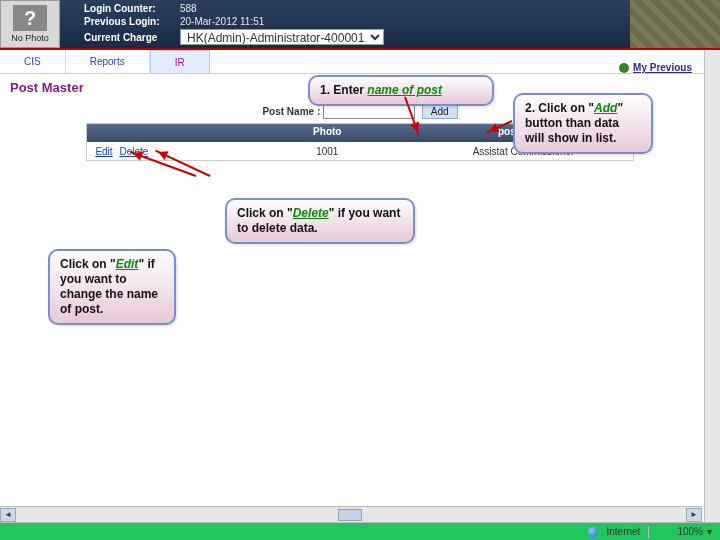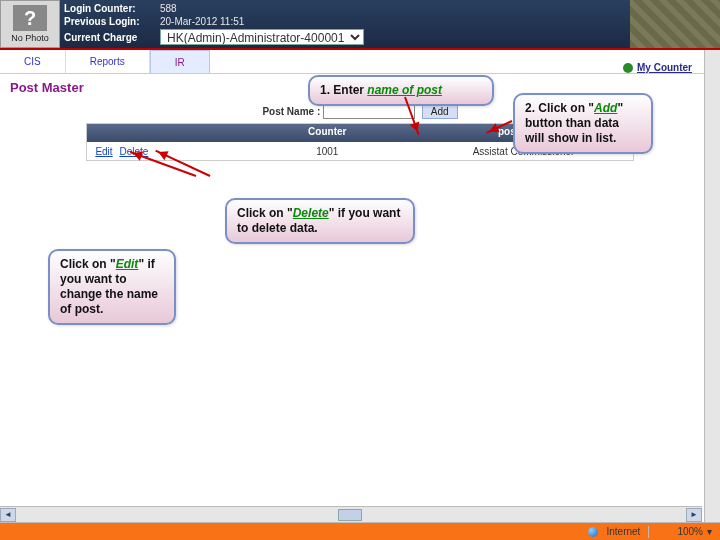--- a/index.html
+++ b/index.html
@@ -1,20 +1,20 @@
 <!DOCTYPE html>
 <html><head>
 <meta charset="utf-8">
 <style>
   * { box-sizing: border-box; margin: 0; padding: 0; font-family: Arial, sans-serif; }
   body { width: 720px; height: 540px; background: #fff; position: relative; overflow: hidden; }
   .top-banner { background: linear-gradient(#2a3f5f, #1a2a44); color: #fff; height: 48px; display: flex; font-size: 10px; }
   .photo-box { width: 60px; height: 48px; border: 1px solid #999; background: #d8d8d8; color: #222; display: flex; flex-direction: column; align-items: center; justify-content: center; font-size: 9px; }
   .photo-box .qmark { background: #888; color: #fff; width: 34px; height: 26px; display:flex; align-items:center; justify-content:center; font-size:20px; font-weight:bold; margin-bottom:2px; }
-  .info-area { flex: 1; padding: 2px 4px; display:flex; flex-direction:column; justify-content:space-around; }
+  .info-area { flex: 1; padding: 2px 24px; display:flex; flex-direction:column; justify-content:space-around; }
   .info-row { display:flex; align-items:center; gap:6px; }
   .info-label { font-weight:bold; width:90px; }
   .info-val { color:#e8e8e8; }
   .info-select { font-size:12px; height:16px; border:1px solid #7a9; background:#fff; color:#333; padding:0 2px; }
   .right-img { width:90px; height:48px; background: repeating-linear-gradient(45deg,#6a6a4a 0 6px,#7a7a5a 6px 12px); }
   .divider { height:2px; background:#b00; }
   .tabstrip { display:flex; align-items:flex-end; height:24px; font-size:10px; position:relative; border-bottom:1px solid #ccc; }
   .tab { padding:0 24px; color:#33c; height:100%; display:flex; align-items:center; border-right:1px solid #ddd; cursor:pointer; }
   .tab.active { background:#e6ecff; color:#8a1a8a; border:1px solid #b8c8e8; border-bottom:none; }
   .help-link { position:absolute; right:28px; font-size:10px; color:#2a2a8a; text-decoration:underline; font-weight:bold; display:flex; align-items:center; gap:4px; }
@@ -40,21 +40,21 @@
 
   .arrow { position:absolute; height:2px; background:#c00; transform-origin:left center; }
   .arrow::after { content:""; position:absolute; right:-2px; top:-4px; border:5px solid transparent; border-left:9px solid #c00; }
 
   .scroll-h { position:absolute; left:0; bottom:18px; right:18px; height:16px; background:#e6e6e6; border-top:1px solid #bbb; display:flex; align-items:center; }
   .sb-btn { width:16px; height:14px; background:#d0d8e8; border:1px solid #9ab; display:flex; align-items:center; justify-content:center; font-size:8px; color:#246; cursor:pointer; }
   .sb-track { flex:1; height:12px; position:relative; }
   .sb-thumb { position:absolute; left:48%; width:24px; height:12px; background:#c4d0e8; border:1px solid #8aa; }
   .scroll-v { position:absolute; right:0; top:50px; bottom:18px; width:16px; background:#e6e6e6; border-left:1px solid #bbb; }
 
-  .status { position:absolute; left:0; right:0; bottom:0; height:18px; background:#f97316; border-top:1px solid #bbb; display:flex; align-items:center; justify-content:flex-end; font-size:10px; color:#333; gap:8px; padding:0 8px; }
+  .status { position:absolute; left:0; right:0; bottom:0; height:18px; background:#22c55e; border-top:1px solid #bbb; display:flex; align-items:center; justify-content:flex-end; font-size:10px; color:#333; gap:8px; padding:0 8px; }
   .globe { width:10px; height:10px; background:radial-gradient(circle at 30% 30%, #8fd0ff, #1a6ac0); border-radius:50%; display:inline-block; }
   .sep { width:1px; height:12px; background:#bbb; }
   .zoom { display:flex; align-items:center; gap:4px;margin-left:20px; }
 </style>
 </head>
 <body>
 
 <div class="top-banner">
   <div class="photo-box">
     <div class="qmark">?</div>
@@ -79,36 +79,36 @@
   <div class="right-img"></div>
 </div>
 <div class="divider"></div>
 
 <div class="tabstrip">
   <div class="tab">CIS</div>
   <div class="tab">Reports</div>
   <div class="tab active">IR</div>
   <div class="help-link">
     <span class="help-icon"></span>
-    <span>My Counter</span>
+    <span>My Previous</span>
   </div>
 </div>
 
 <div class="page-title">Post Master</div>
 
 <div class="form-area">
   <span class="form-label">Post Name :</span>
   <input class="textbox" type="text" style="">
   <button class="btn-add">Add</button>
 </div>
 
 <div class="grid">
   <div class="grid-h">
     <div class="gh-a"></div>
-    <div class="gh-b">Counter</div>
+    <div class="gh-b">Photo</div>
     <div class="gh-c">post Name</div>
   </div>
   <div class="grid-r">
     <div class="gc-a">
       <span class="lnk">Edit</span>
       <span class="lnk">Delete</span>
     </div>
     <div class="gc-b">1001</div>
     <div class="gc-c">Assistat Commissioner</div>
   </div>

